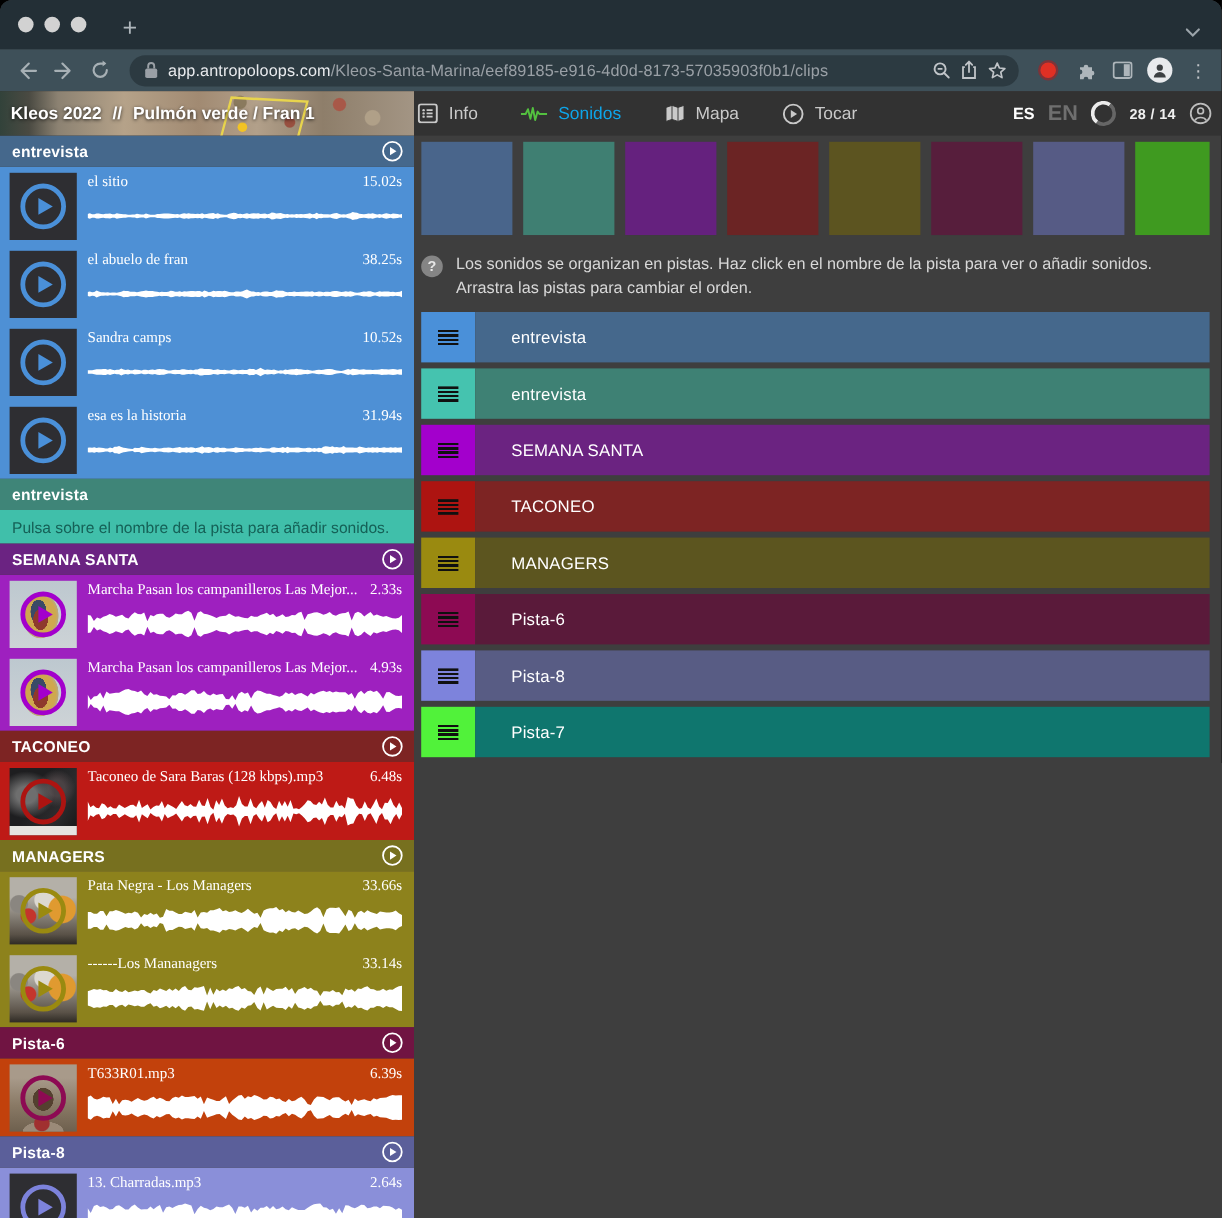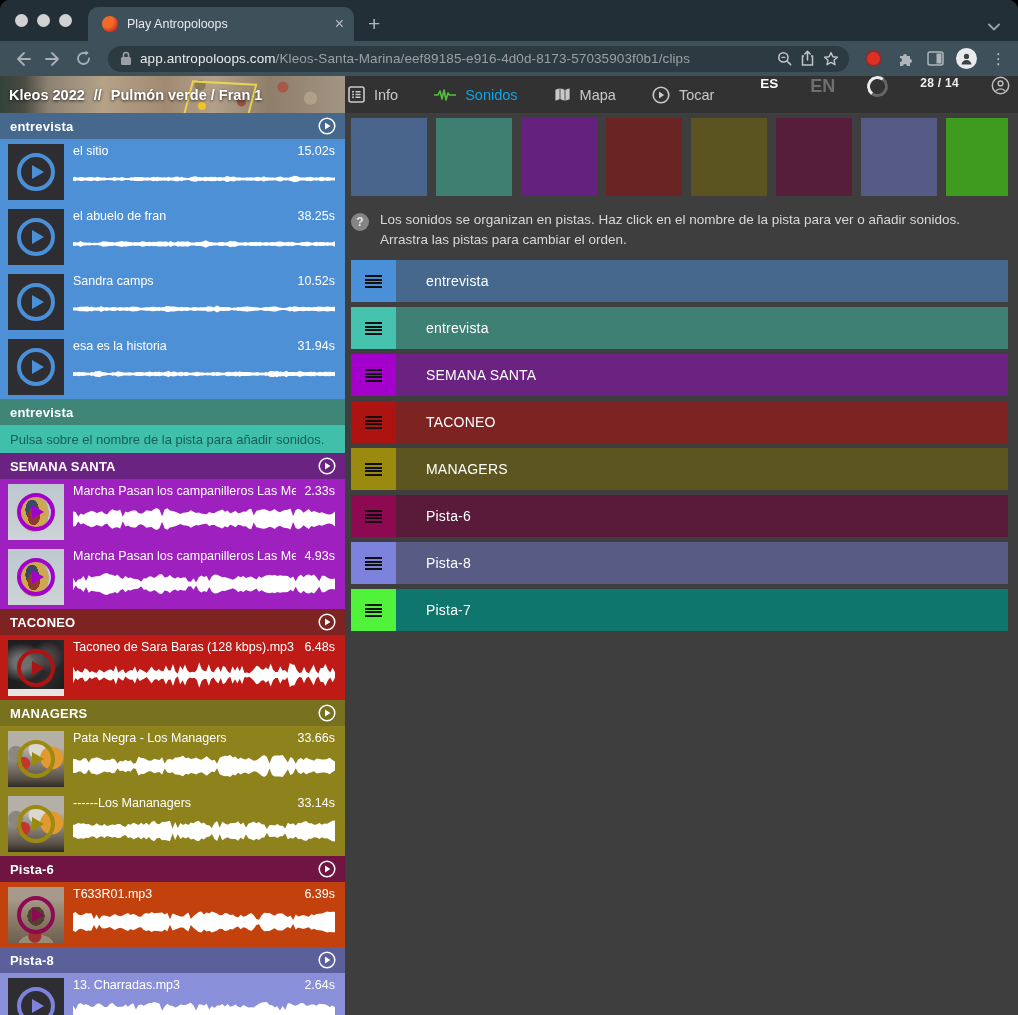--- a/index.html
+++ b/index.html
@@ -37,33 +37,33 @@
       radial-gradient(circle at 58% 25%,#8a7a5e 0 5px,transparent 6px),
       radial-gradient(circle at 90% 60%,#b0a088 0 6px,transparent 7px),
       linear-gradient(90deg,#32423a 0%,#4a4a42 7%,#8c8272 14%,#b5a289 30%,#a18a72 48%,#b2a08a 62%,#8e7e6a 78%,#a39584 100%);}
   .banner .poly{position:absolute;left:186px;top:6px;width:62px;height:40px;border:2px solid #e8d44d;transform:skewX(-12deg) rotate(3deg);}
   .banner .pin{position:absolute;left:198px;top:26px;width:8px;height:8px;border-radius:50%;background:#f2c324;}
   .banner-text{position:absolute;left:9px;top:0;height:37px;display:flex;align-items:center;gap:9px;
     color:#fff;font-size:14.5px;font-weight:700;text-shadow:0 1px 3px rgba(0,0,0,.75);white-space:nowrap;}
   .nav{display:flex;align-items:center;margin-left:3px;gap:36px;}
   .navitem{display:flex;align-items:center;gap:9px;color:#c9c9c9;font-size:14.5px;}
   .navitem.active{color:#0ea5e9;}
-  .hdr-right{position:absolute;right:8px;top:0;height:37px;display:flex;gap:32px;}
+  .hdr-right{position:absolute;right:8px;top:0;height:37px;display:flex;align-items:center;gap:11px;}
   .lang-es{color:#fff;font-size:13.5px;font-weight:600;}
   .lang-en{color:#6f6f6f;font-size:18px;font-weight:600;}
   .donut{width:15px;height:15px;border-radius:50%;border:3px solid #666;
     border-top-color:#ececec;border-left-color:#ececec;transform:rotate(-8deg);}
   .counter{color:#f0f0f0;font-size:12px;font-weight:600;letter-spacing:.3px;}
   
   .content{flex:1;display:flex;min-height:0;}
   .sidebar{width:345px;flex:none;overflow:hidden;background:#3e3e3e;display:flex;flex-direction:column;}
   .track-header{height:26px;display:flex;align-items:center;position:relative;flex:none;}
   .track-header .tname{color:#fff;font-size:13px;font-weight:600;padding-left:10px;letter-spacing:.2px;}
   .hplay{position:absolute;right:9px;top:4px;width:18px;height:18px;}
-  .clip{height:65px;display:flex;padding:4px 10px 4px 8px;box-sizing:border-box;gap:9px;}
+  .clip{height:65px;display:flex;padding:4px 10px 4px 8px;box-sizing:border-box;gap:9px;font-family:Liberation Serif, serif;}
   .thumb{width:56px;height:56px;flex:none;position:relative;align-self:center;}
   .thumb-dark{background:#2e2e32;}
   .thumb-guadalupe{background:
       radial-gradient(ellipse 24% 34% at 46% 58%,#8e3a2c 0 45%,transparent 46%),
       radial-gradient(ellipse 28% 42% at 43% 46%,#3a4a66 0 42%,transparent 43%),
       radial-gradient(ellipse 40% 50% at 46% 52%,#cfa84e 0 56%,#bba97c 66%,transparent 68%),
       linear-gradient(180deg,#bdc8cf,#cdd3d6);}
   .thumb-smoke{background:
       linear-gradient(0deg,#e6e4e0 0 13%,transparent 13%),
       radial-gradient(ellipse 60% 50% at 25% 40%,#6e6e6e 0 25%,transparent 70%),
@@ -109,25 +109,20 @@
 <body>
 
 <div class="window">
 
   <div class="tabstrip">
     <div class="traffic">
       <i></i>
       <i></i>
       <i></i>
     </div>
-    <div class="tab">
-      <span class="favicon"></span>
-      <span class="tab-title">Play Antropoloops</span>
-      <span class="tab-close">×</span>
-    </div>
     <div class="newtab">+</div>
     <div class="tabsearch">
       <svg width="12" height="8" viewBox="0 0 12 8">
           <path d="M1 1.5 L6 6.5 L11 1.5" fill="none" stroke="#9aa3a9" stroke-width="1.8" stroke-linecap="round"></path>
         </svg>
     </div>
   </div>
 
   <div class="toolbar">
     <div class="navbtn">

